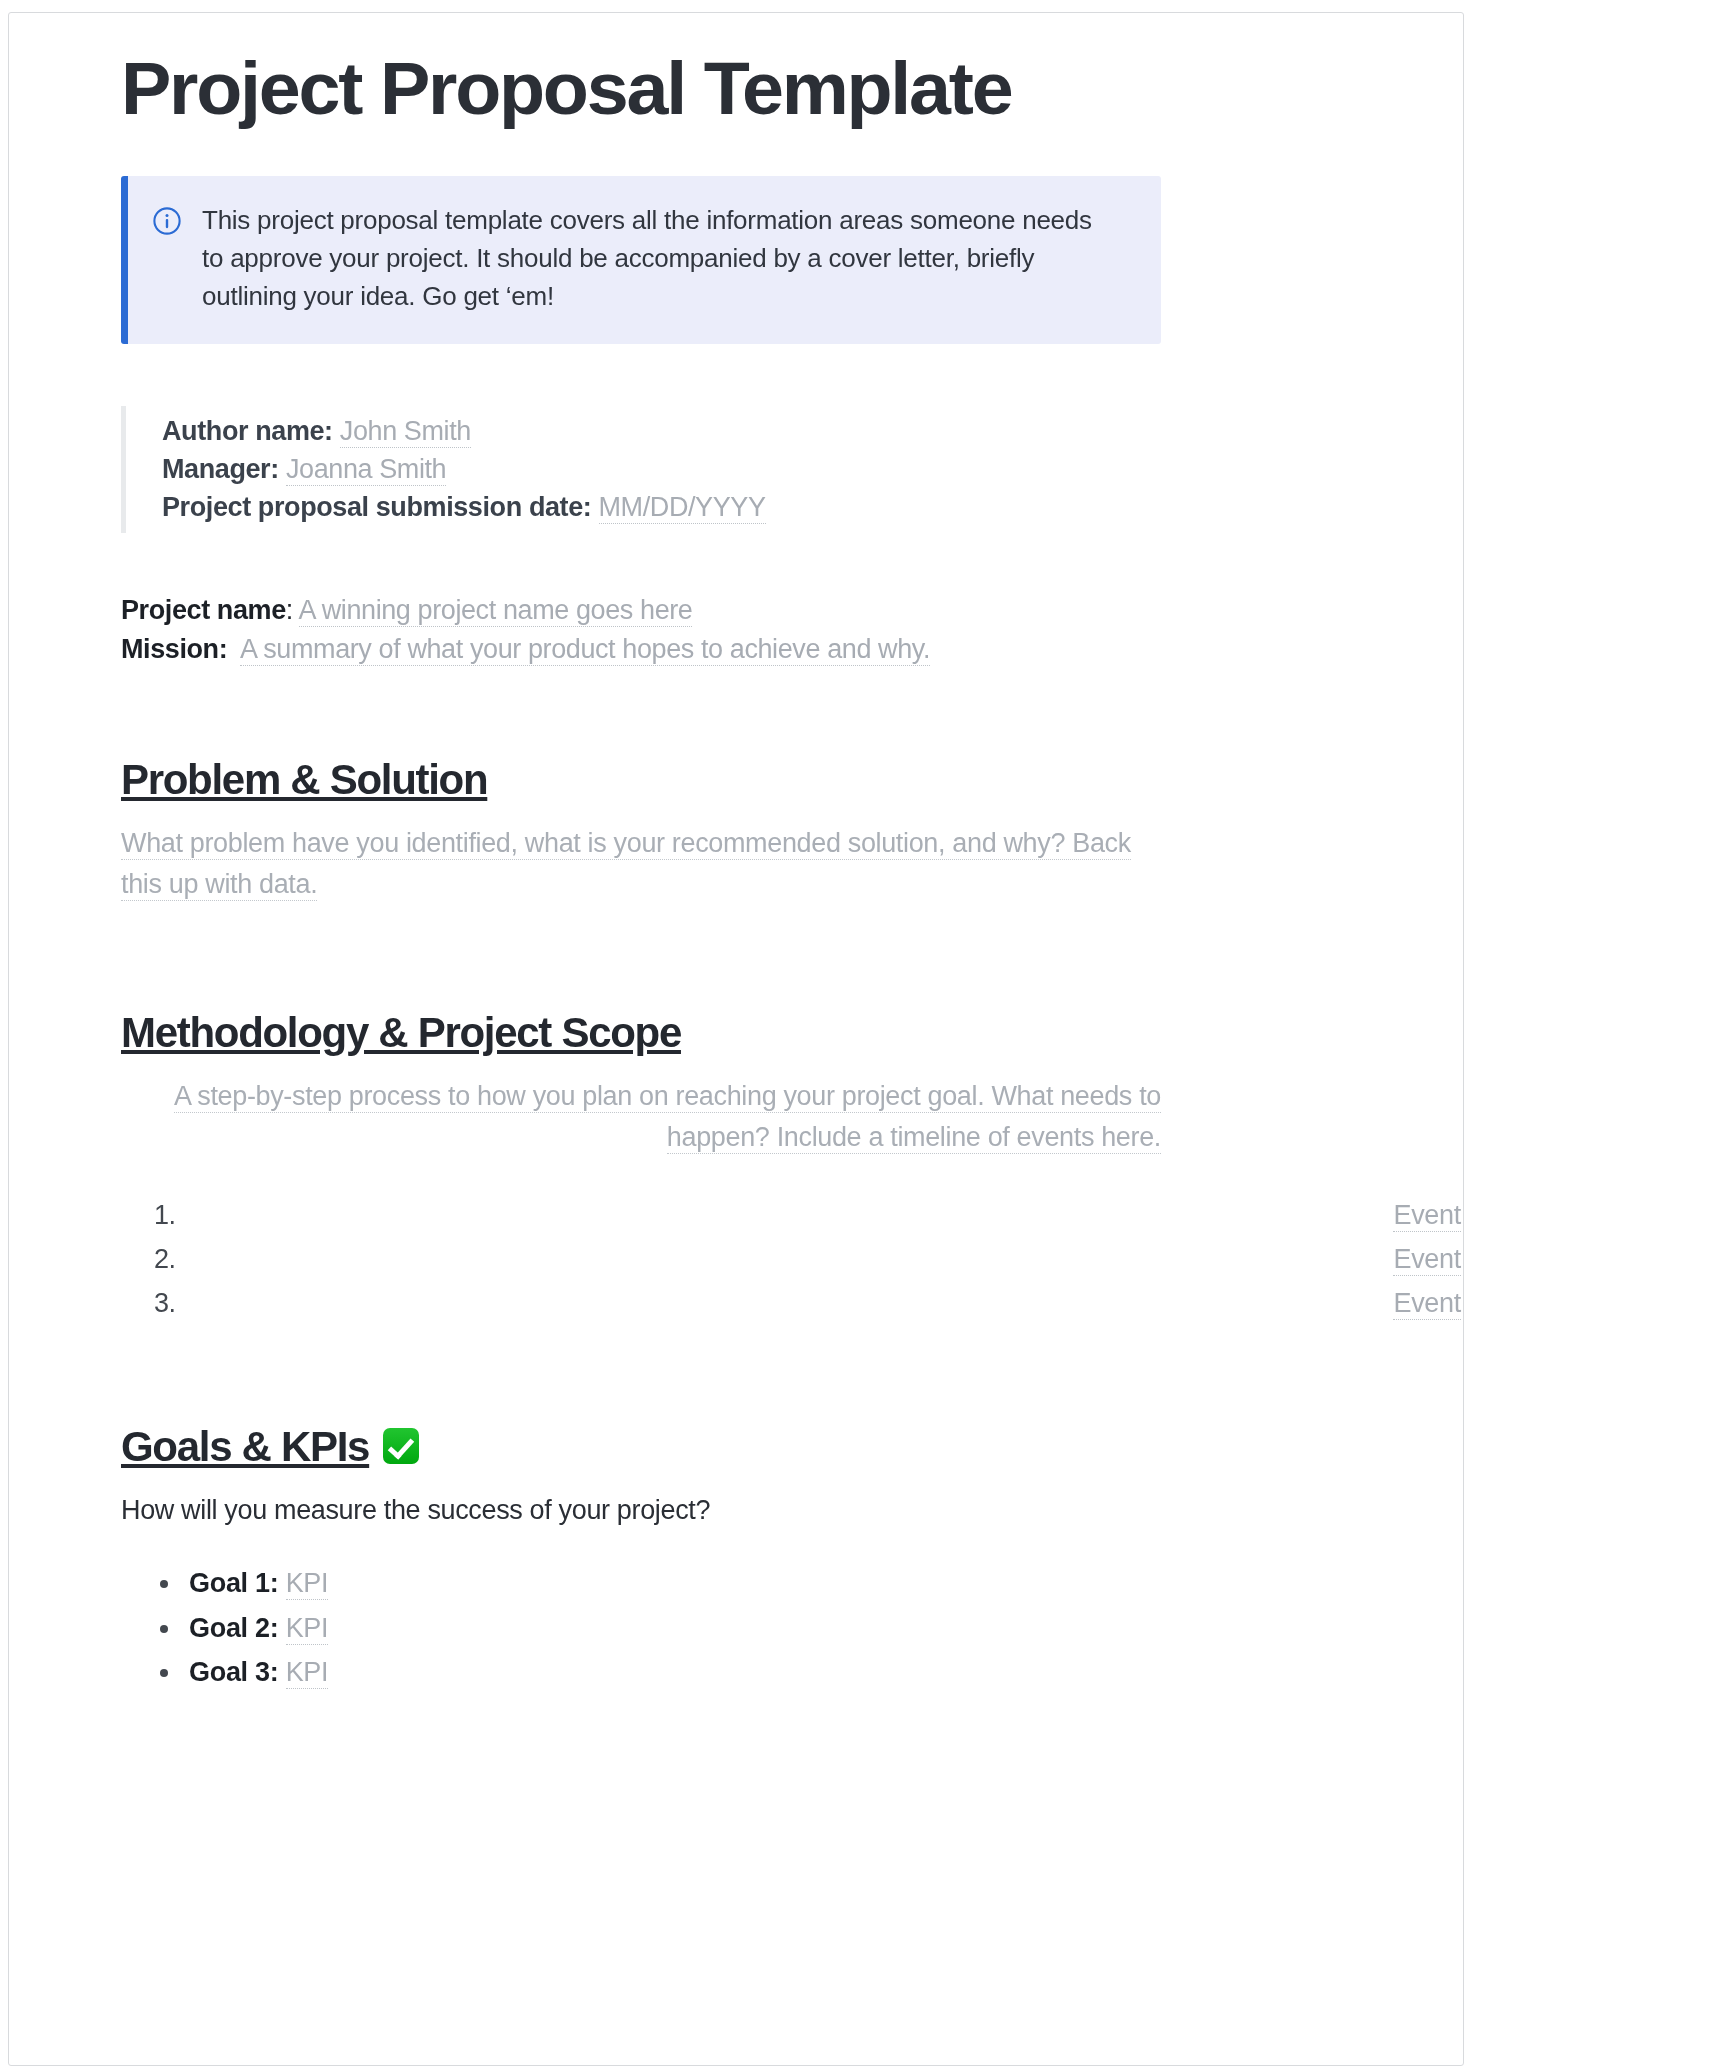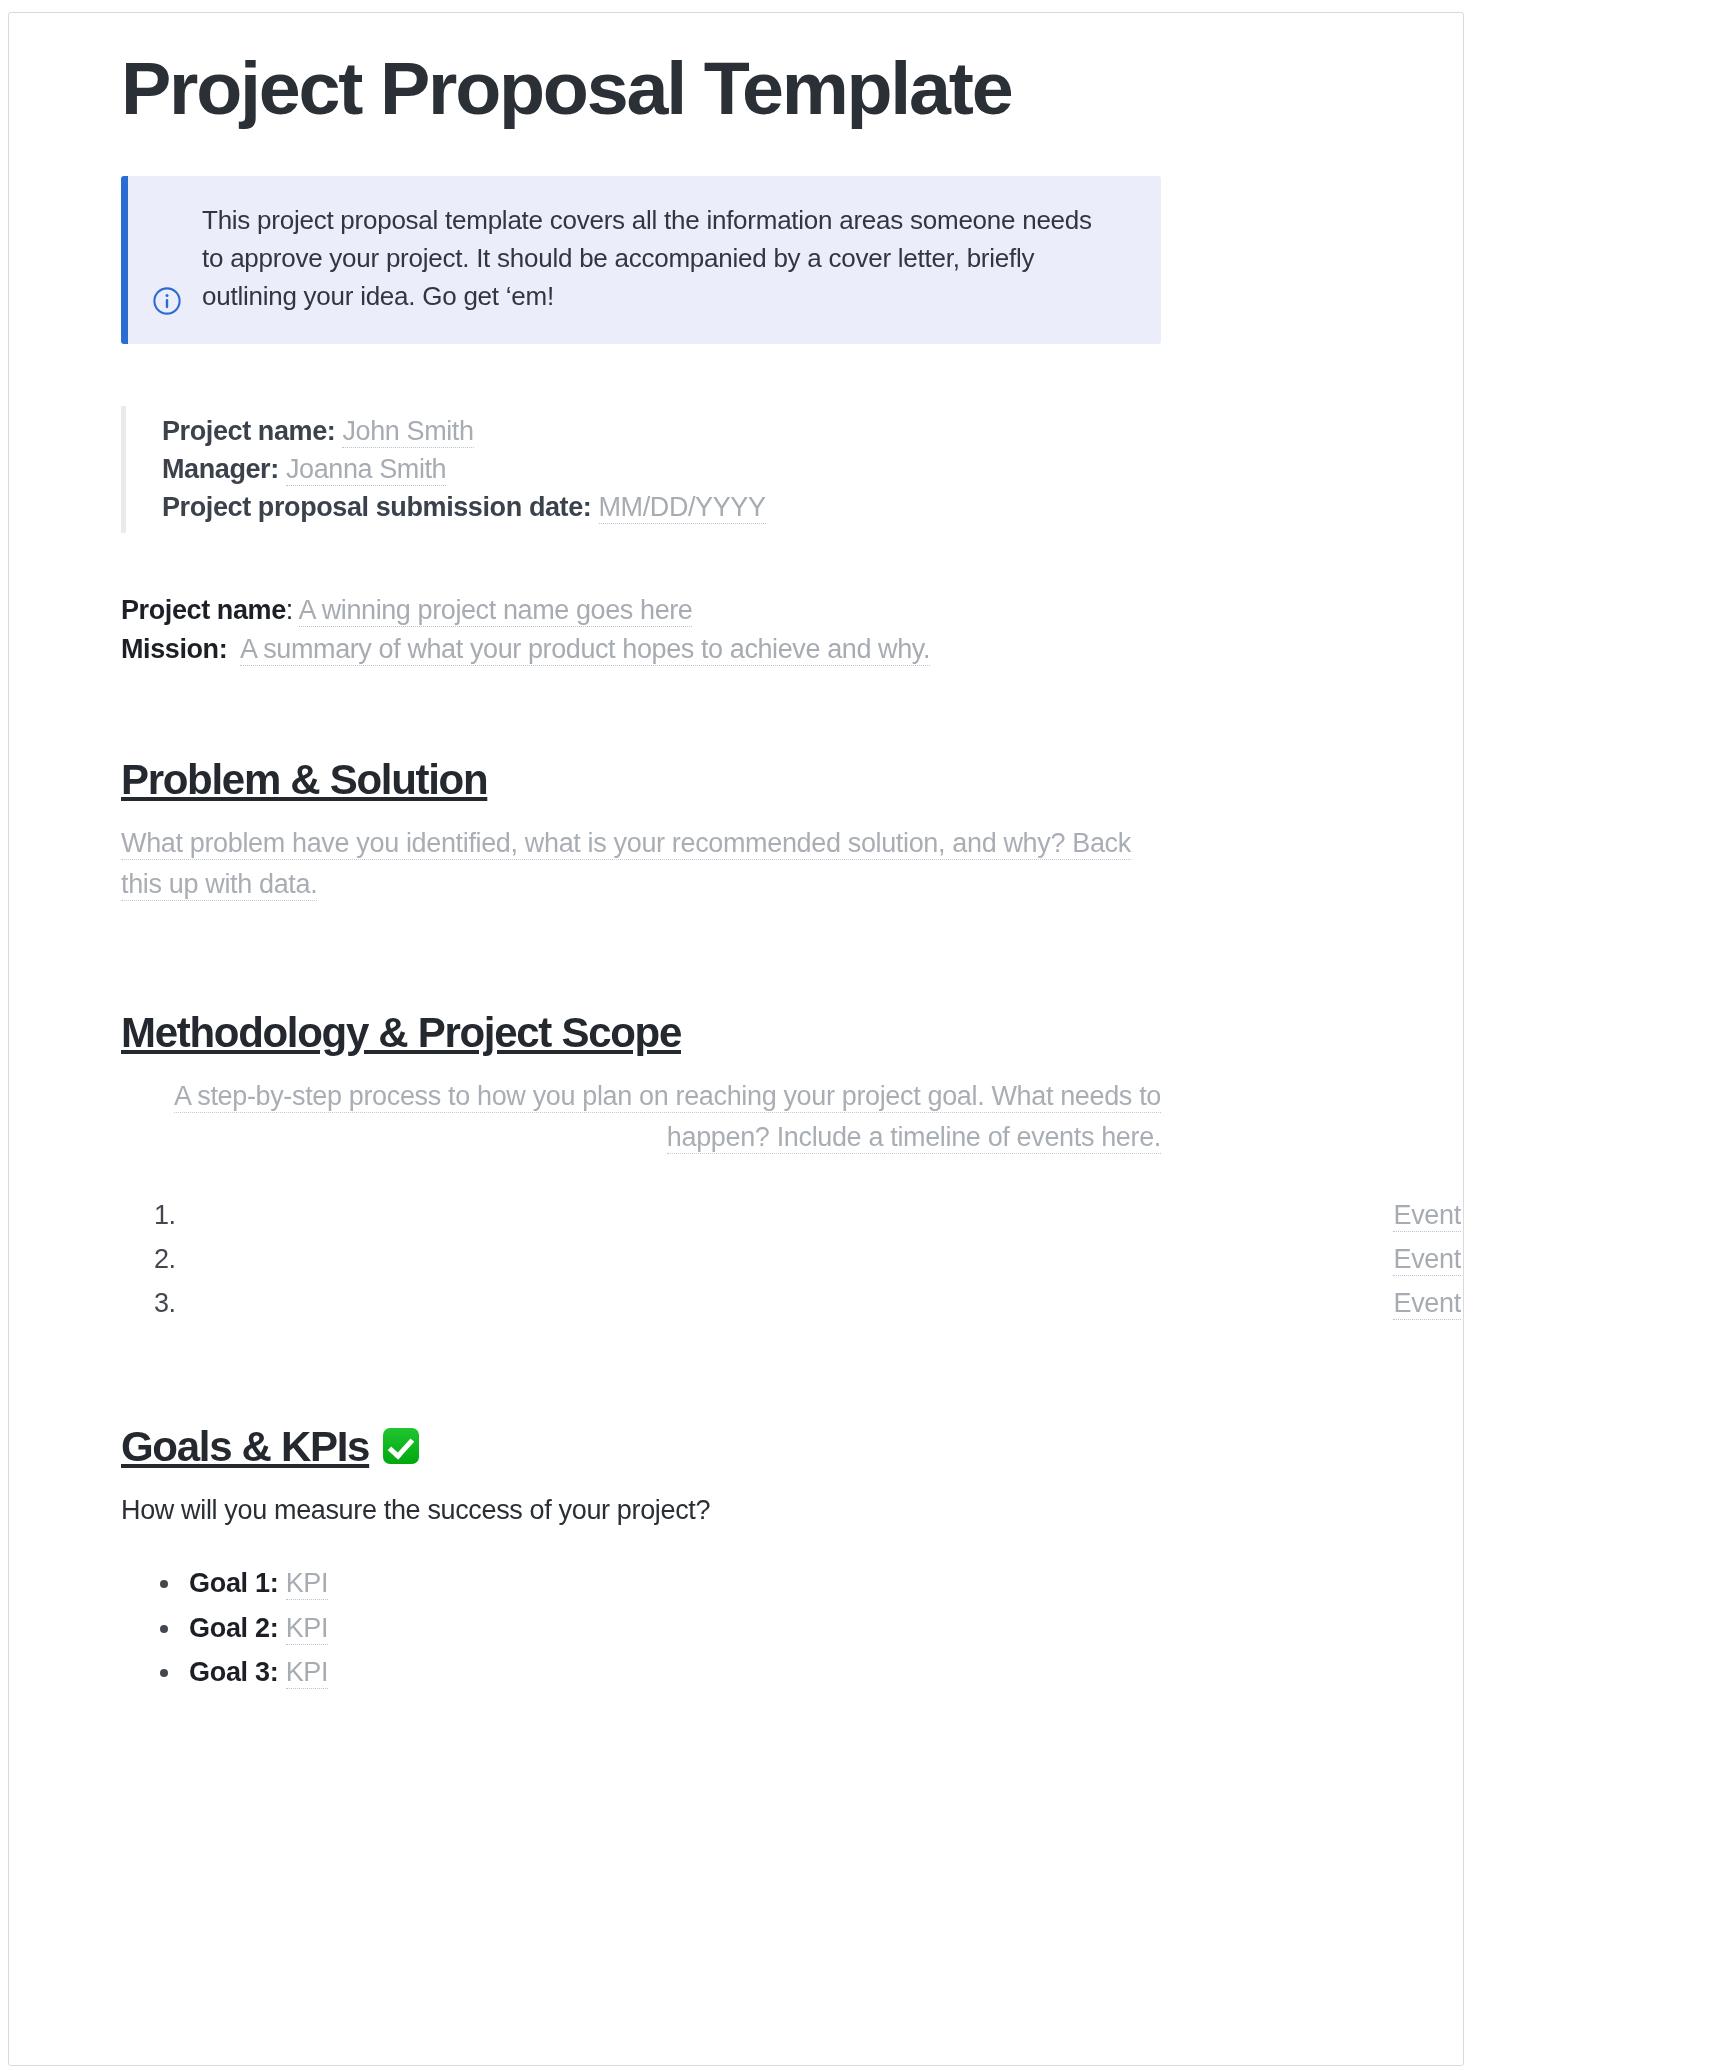--- a/index.html
+++ b/index.html
@@ -52,21 +52,21 @@
   }
 
   
   .callout {
     margin: 48px 0 0 112px;
     width: 1040px;
     background: #ebedfa;
     border-left: 7px solid #2b6bd4;
     border-radius: 3px;
     display: flex;
-    align-items: flex-end;
+    align-items: flex-start;
     padding: 26px 28px 28px 24px;
     box-sizing: border-box;
   }
   .callout-icon {
     flex: 0 0 auto;
     width: 30px;
     height: 30px;
     margin-top: 4px;
     margin-right: 20px;
   }
@@ -219,21 +219,21 @@
           <circle cx="15" cy="15" r="12.6" fill="none" stroke="#2b6bd4" stroke-width="2.1"></circle>
           <circle cx="15" cy="9.6" r="1.5" fill="#2b6bd4"></circle>
           <rect x="13.8" y="13" width="2.4" height="9.2" rx="1.1" fill="#2b6bd4"></rect>
         </svg>
       </span>
       <div class="callout-text">This project proposal template covers all the information areas someone needs to approve your project. It should be accompanied by a cover letter, briefly outlining your idea. Go get ‘em!</div>
     </div>
 
     <div class="meta-block">
       <div class="meta-line">
-        <span class="meta-label">Project name:</span>
+        <span class="meta-label">Author name:</span>
         <span class="ph">John Smith</span>
       </div>
       <div class="meta-line">
         <span class="meta-label">Manager:</span>
         <span class="ph">Joanna Smith</span>
       </div>
       <div class="meta-line">
         <span class="meta-label">Project proposal submission date:</span>
         <span class="ph">MM/DD/YYYY</span>
       </div>

